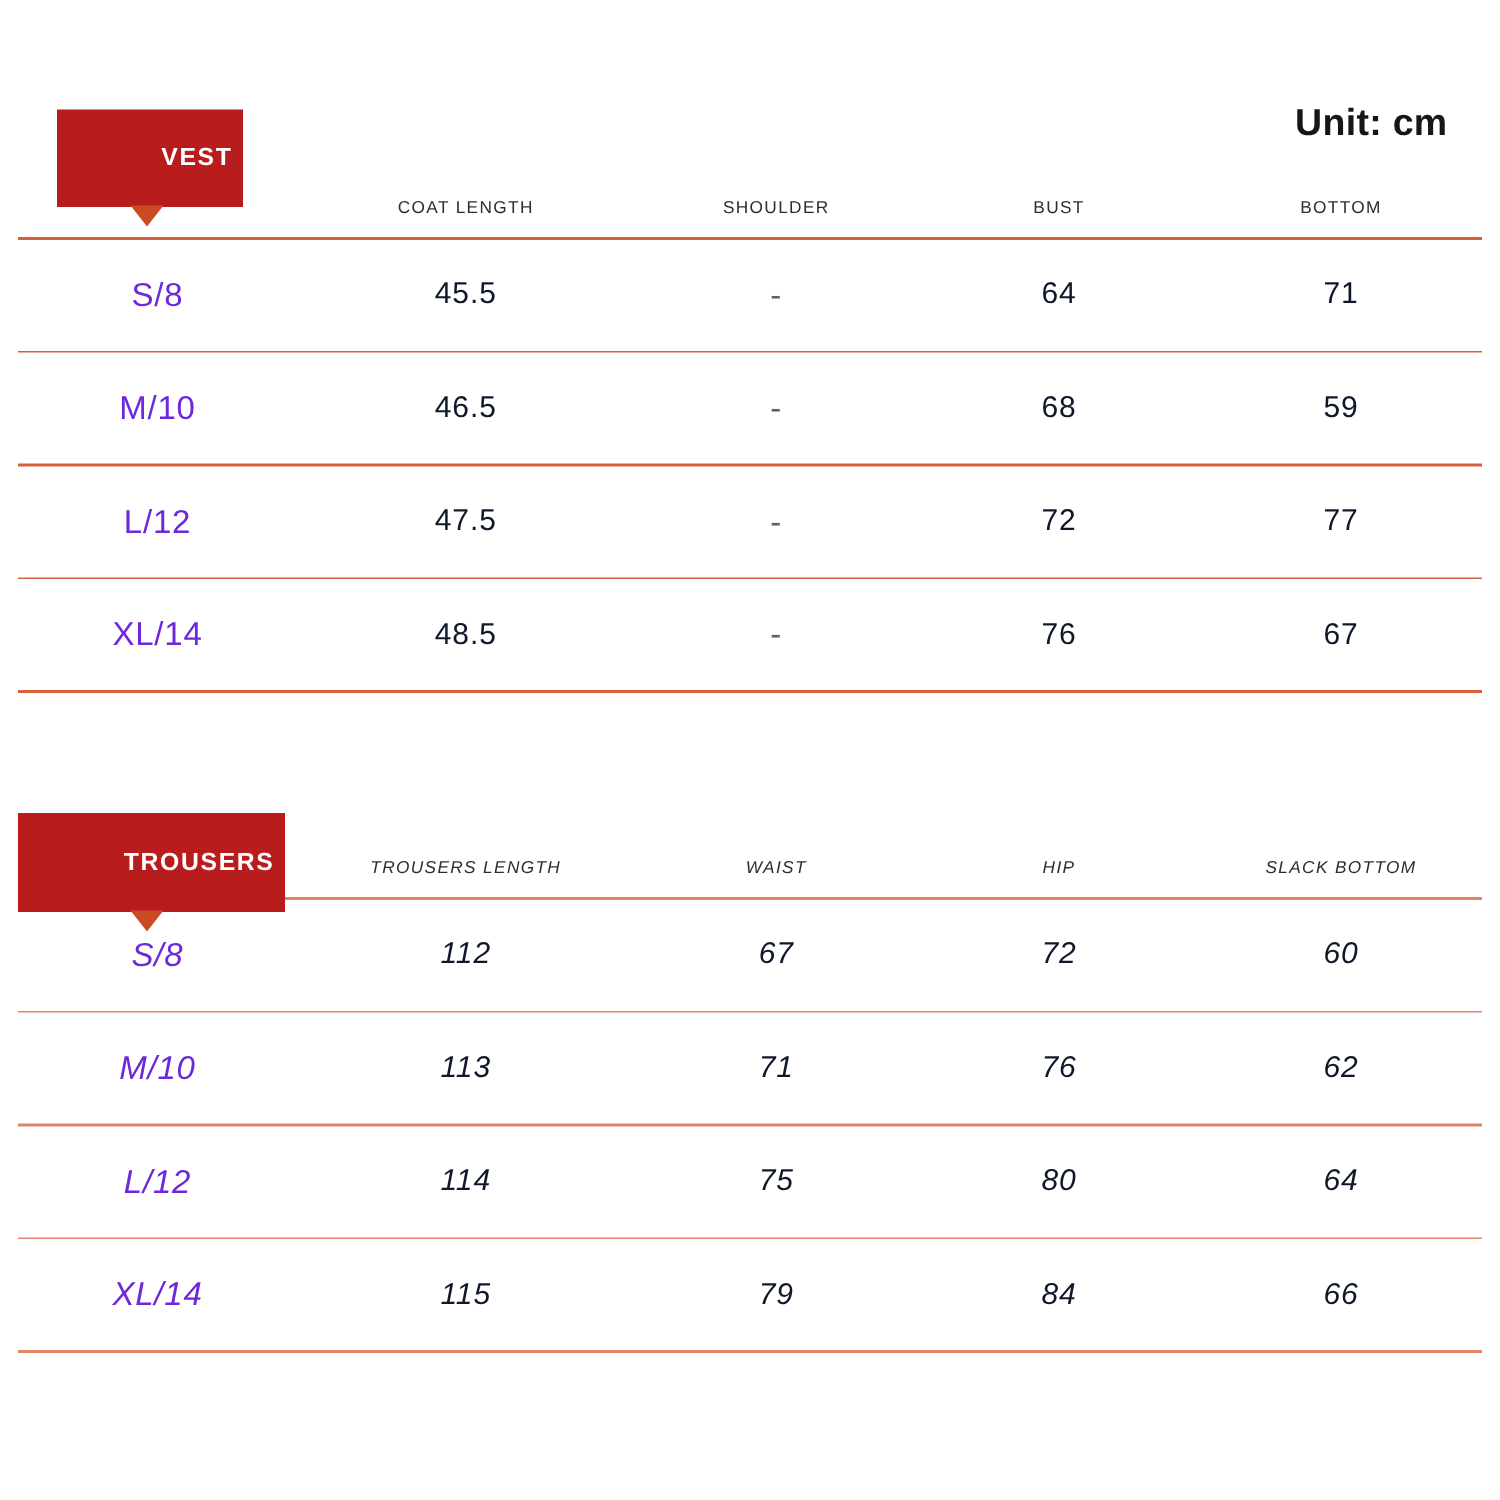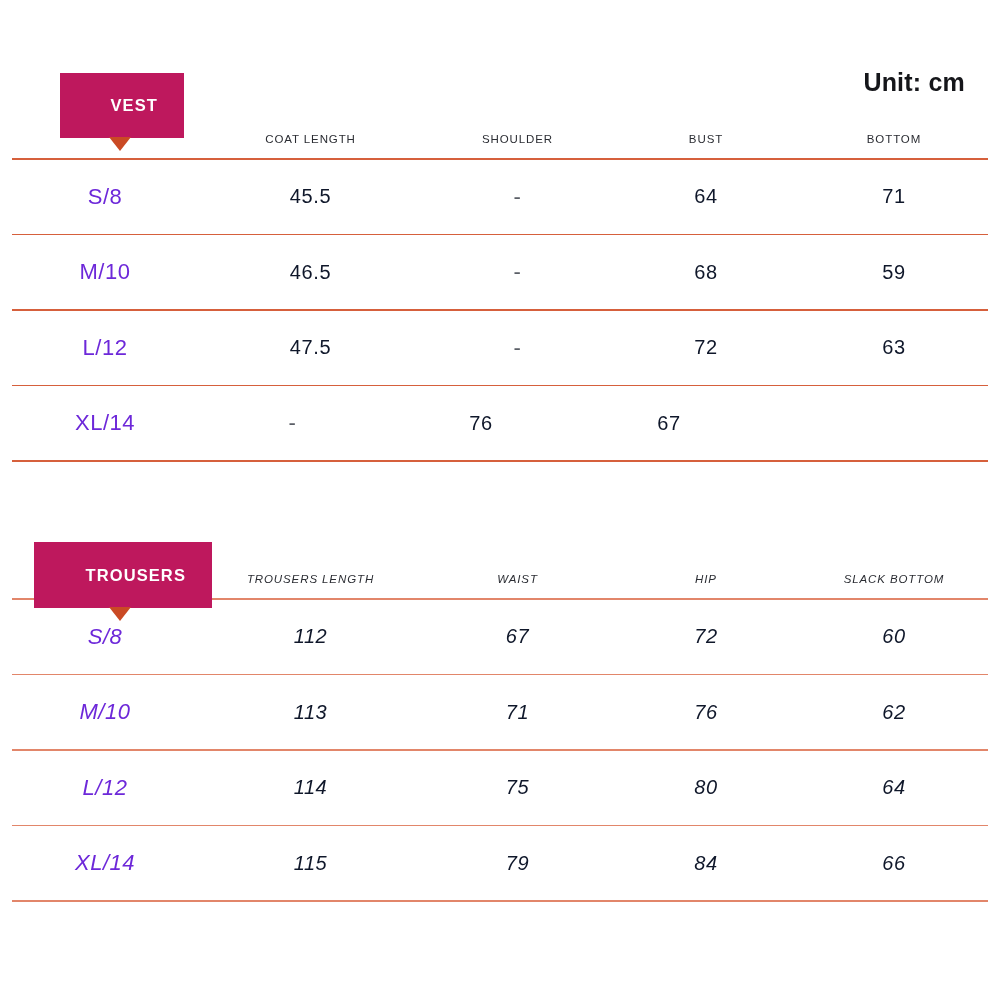--- a/index.html
+++ b/index.html
@@ -29,31 +29,30 @@
     font-size: 25px;
     font-weight: bold;
     color: #15161a;
     letter-spacing: 0.2px;
     white-space: nowrap;
   }
 
   
   .badge {
     position: absolute;
-    background: #be185d;
+    background: #b91c1c;
     color: #ffffff;
     display: flex;
     align-items: center;
     justify-content: flex-end;
     font-size: 16.5px;
     font-weight: bold;
     letter-spacing: 1.1px;
-    padding-right: 26px;
+    padding-right: 7px;
     z-index: 3;
-    margin-left: 22px;
   }
   .badge .badge-text { color: #ffffff; }
   .badge .badge-pointer {
     position: absolute;
     bottom: -13px;
     left: 52px;
     width: 0;
     height: 0;
     border-left: 11px solid transparent;
     border-right: 11px solid transparent;
@@ -177,27 +176,28 @@
       <div class="cell col-5 value">59</div>
     </div>
 
     <div class="rule"></div>
 
     <div class="row row-data">
       <div class="cell col-size size-label">L/12</div>
       <div class="cell col-2 value">47.5</div>
       <div class="cell col-3 value value-dash">-</div>
       <div class="cell col-4 value">72</div>
-      <div class="cell col-5 value">63</div>
+      <div class="cell col-5 value">77</div>
     </div>
 
     <div class="rule"></div>
 
     <div class="row row-data">
       <div class="cell col-size size-label">XL/14</div>
+      <div class="cell col-2 value">48.5</div>
       <div class="cell col-3 value value-dash">-</div>
       <div class="cell col-4 value">76</div>
       <div class="cell col-5 value">67</div>
     </div>
 
     <div class="rule"></div>
   </div>
 
   <div class="badge badge-trousers">
     <span class="badge-text">TROUSERS</span>

